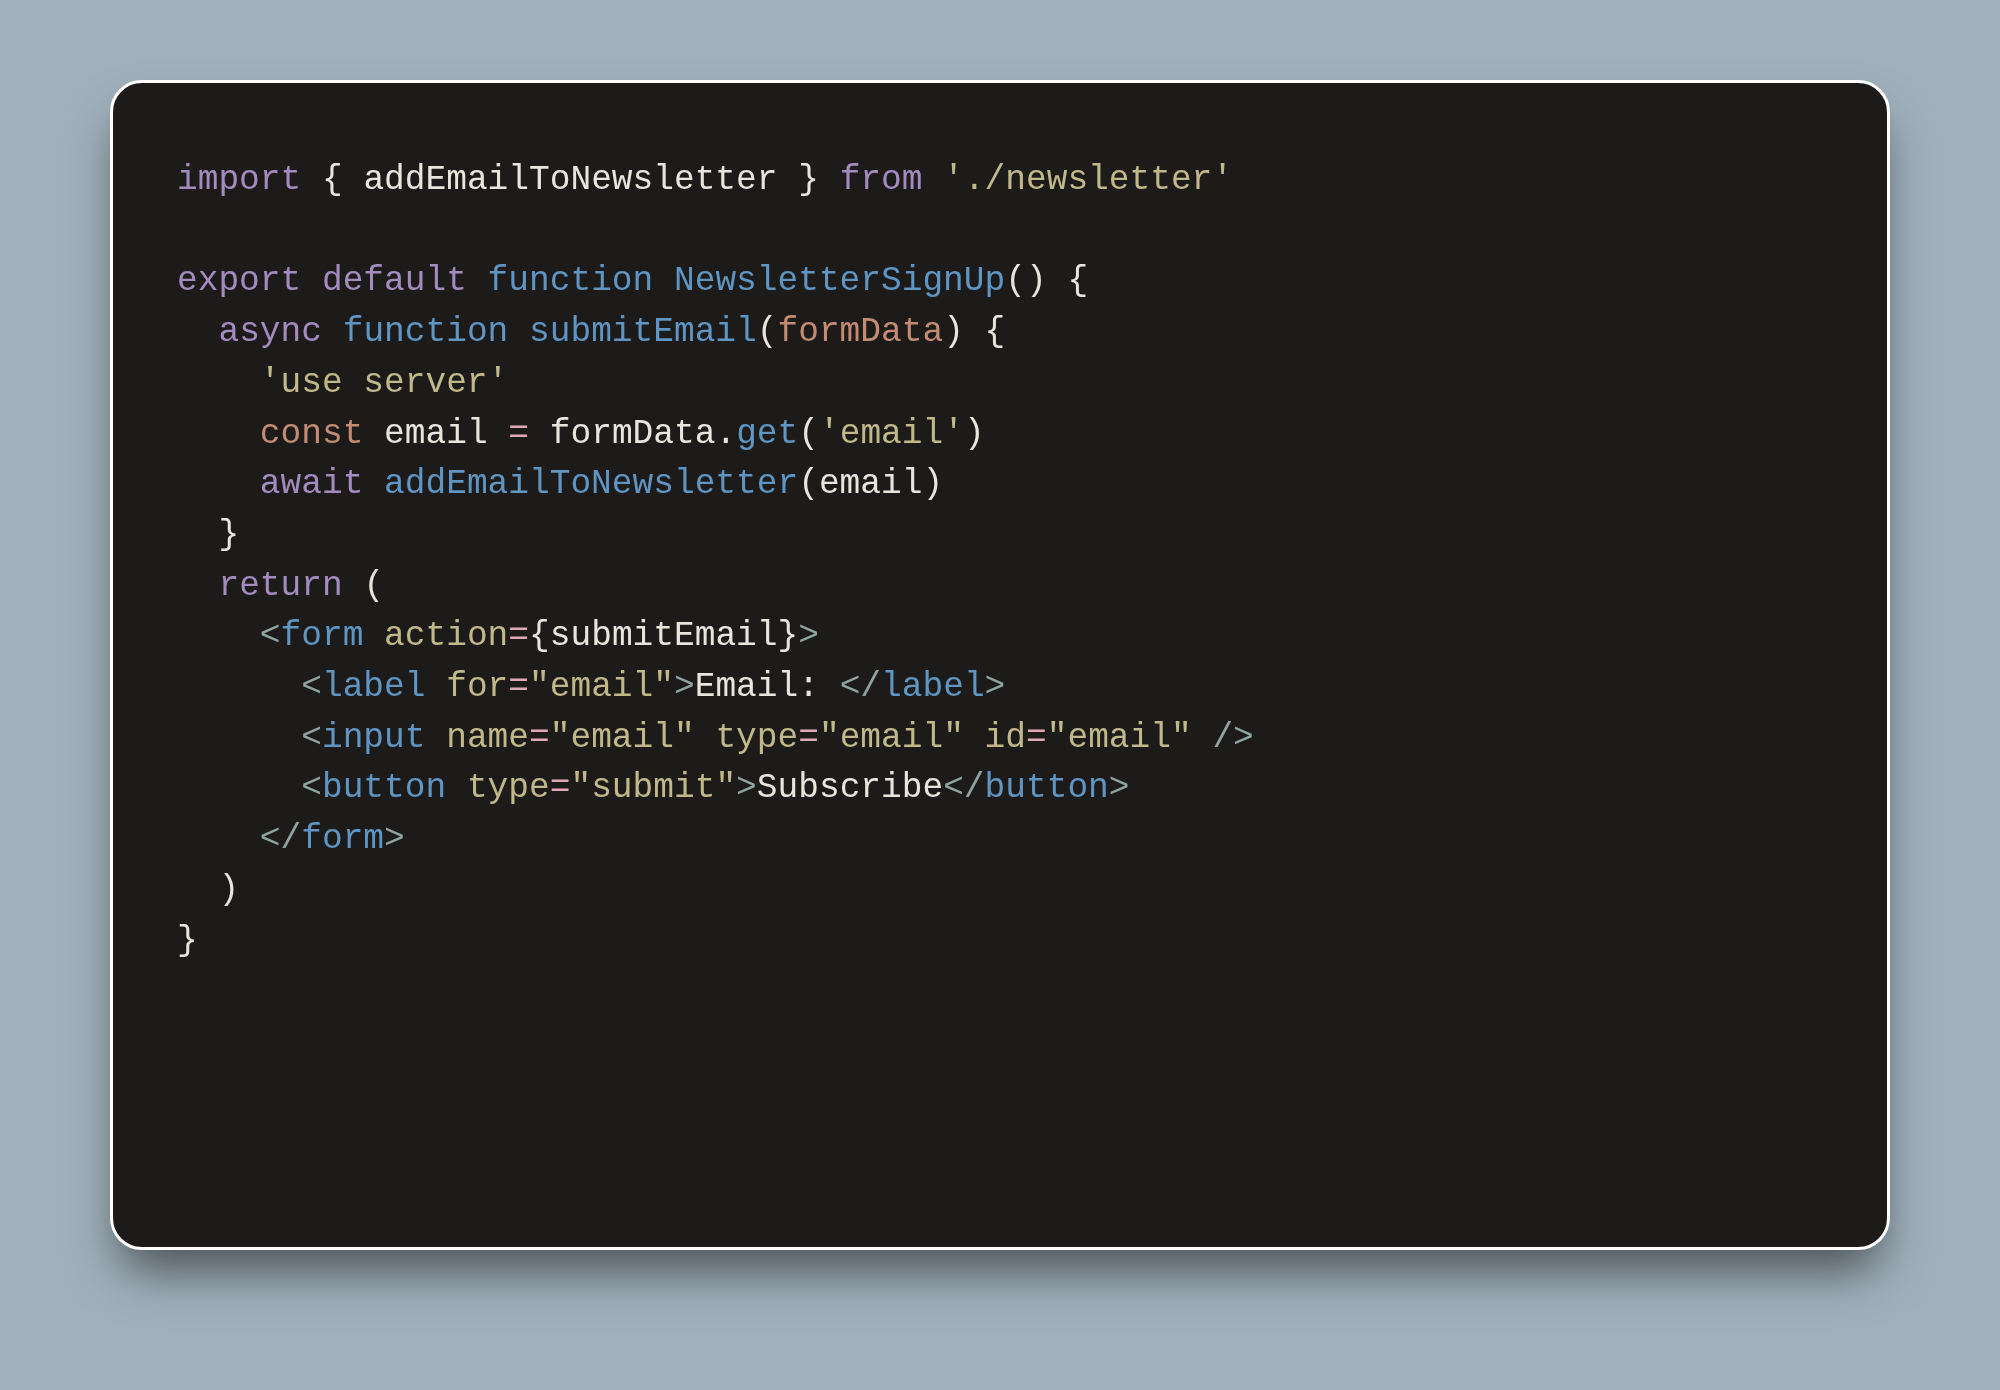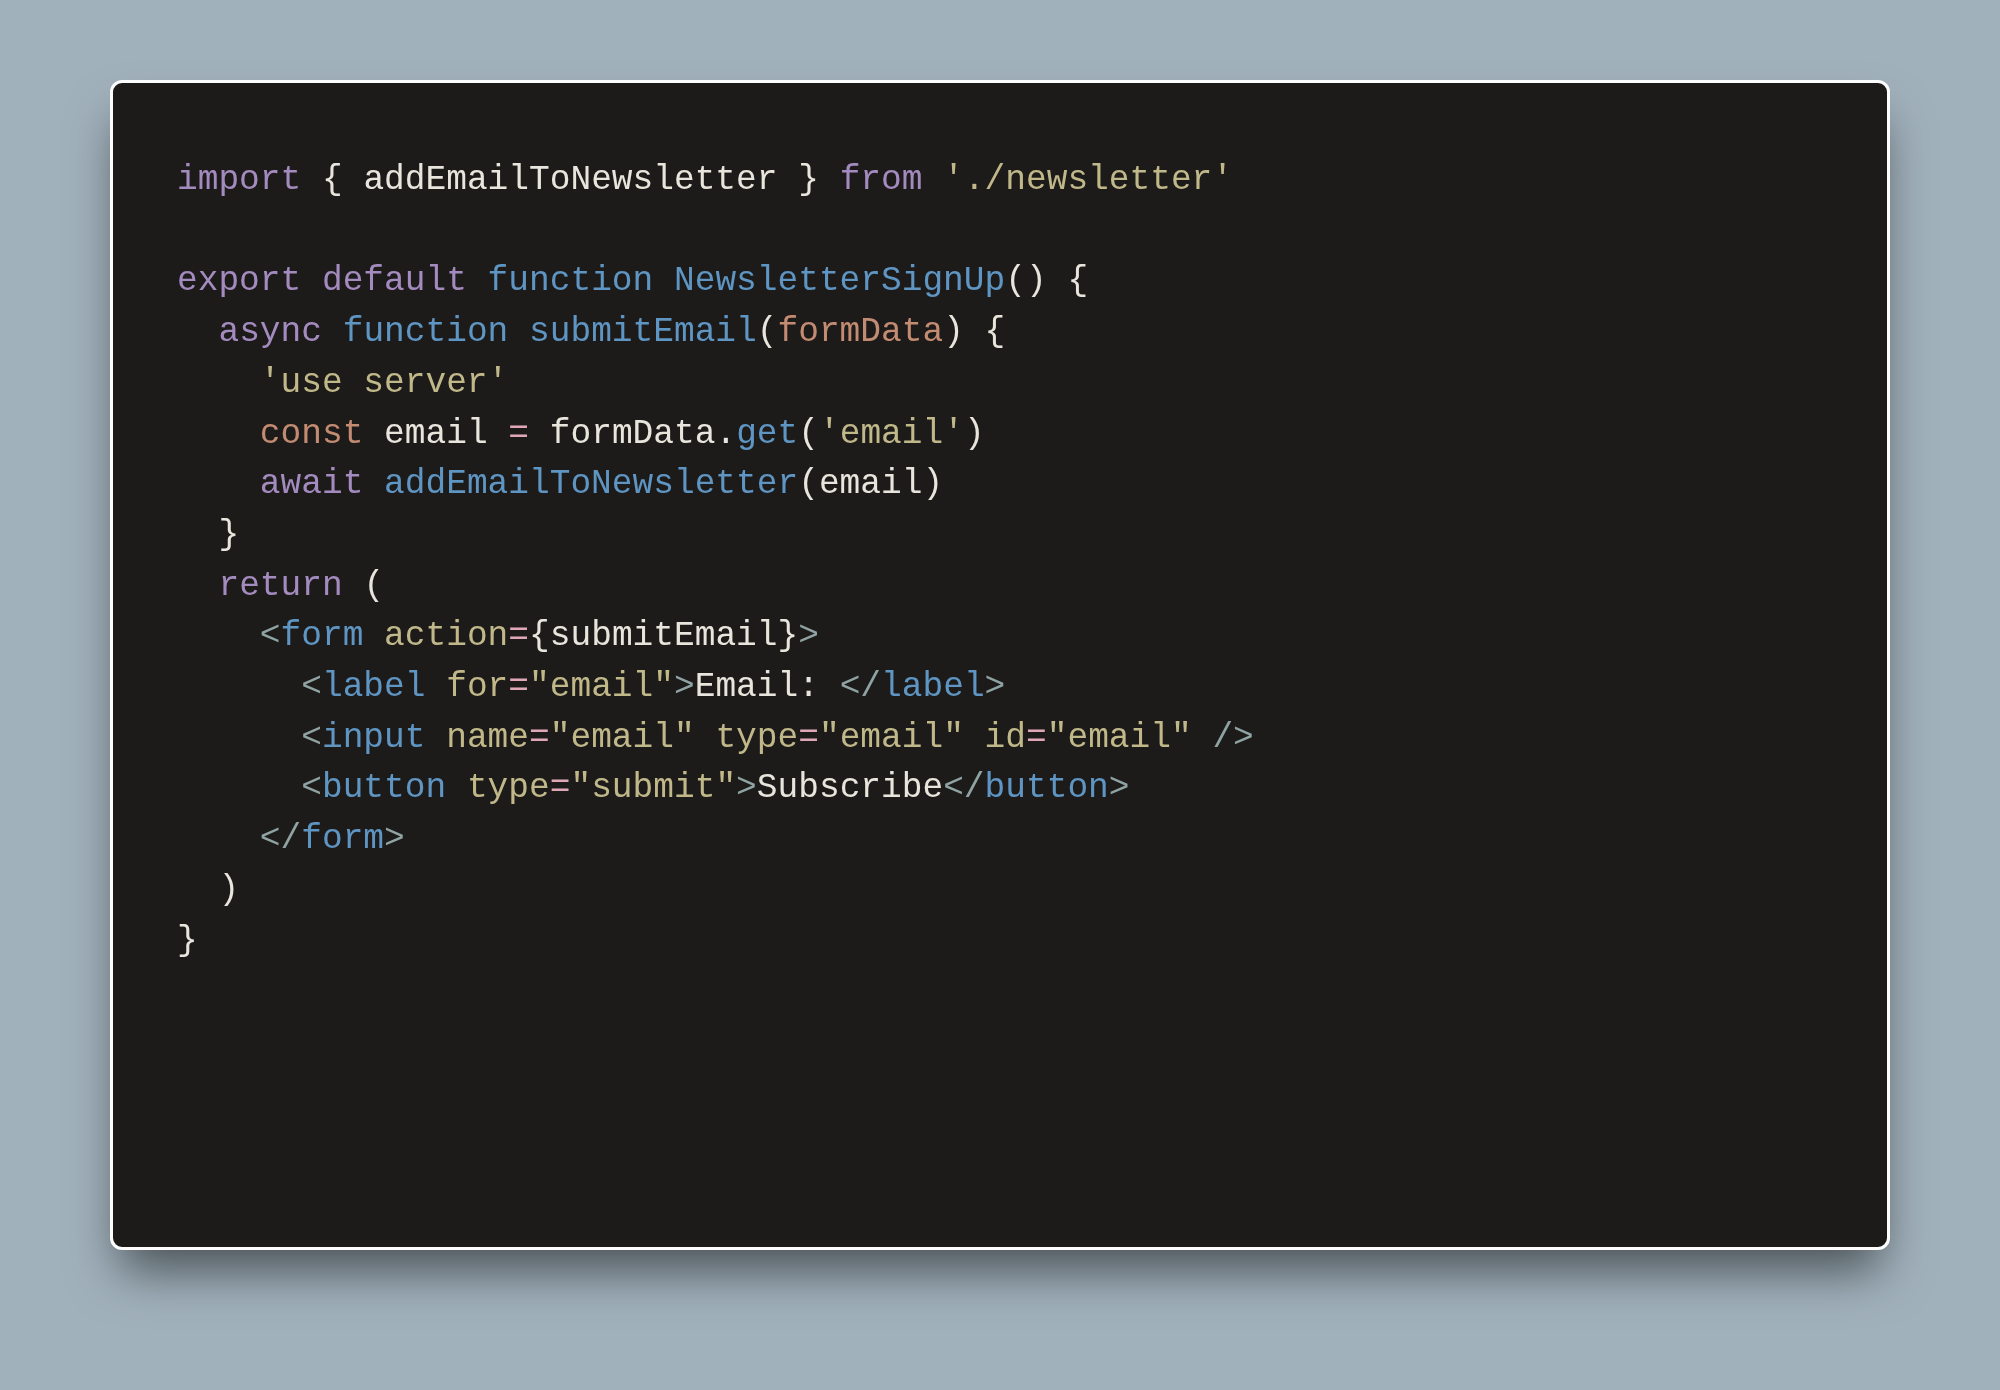--- a/index.html
+++ b/index.html
@@ -20,21 +20,21 @@
     height: 1390px;
     box-sizing: border-box;
     padding: 80px 110px 140px 110px;
     background: #a1b1bc;
   }
   .code-panel {
     width: 100%;
     height: 100%;
     background: #1c1b1a;
     border: 3px solid #fdfdfd;
-    border-radius: 12px;
+    border-radius: 32px;
     box-sizing: border-box;
     padding: 72px 64px;
     box-shadow: 0 30px 50px -10px rgba(0,0,0,0.55);
     overflow: hidden;
   }
   pre.code {
     margin: 0;
     font-size: 34.5px;
     line-height: 1.47;
     font-family: inherit;

